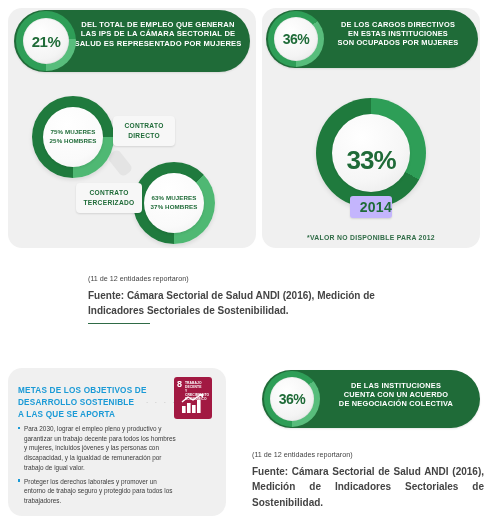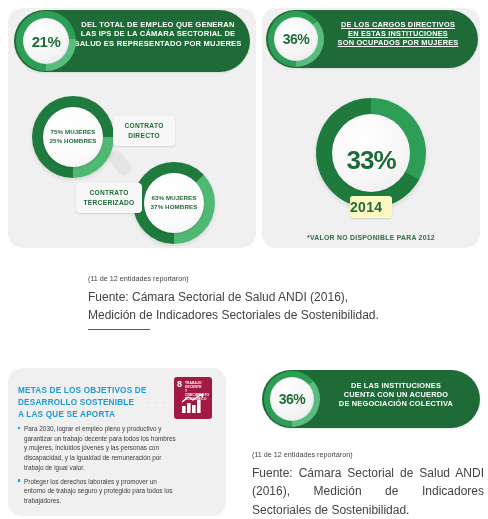--- a/index.html
+++ b/index.html
@@ -89,40 +89,40 @@
     letter-spacing:.3px;text-align:center;
   }
 
   .connector{
     position:absolute;
     background:#e4e4e4;
   }
 
   .yeartab{
     position:absolute;
-    background:#fef9c3;
+    background:#c4b5fd;
     border-radius:3px;
     box-shadow:0 1px 2px rgba(0,0,0,.13);
-    display:flex;align-items:center;justify-content:flex-start;
+    display:flex;align-items:center;justify-content:flex-end;
     color:#1f6b38;font-weight:bold;font-size:14px;letter-spacing:.3px;
   }
 
   .note{
     position:absolute;
     color:#2f6b46;font-weight:bold;font-size:6.8px;letter-spacing:.3px;
     text-align:center;width:100%;
   }
 
   
   .src{position:absolute;}
   .src .line1{
     color:#444;font-size:7.2px;line-height:1.5;margin-bottom:3px;
   }
   .src .line2{
-    color:#444;font-size:12px;line-height:1.55;
+    color:#444;font-size:10px;line-height:1.55;font-weight:bold;
   }
   .src .rule{
     margin-top:4px;width:62px;height:1px;background:#2f6b46;
   }
   .src.justify .line2{text-align:justify;}
 
   
   .ods-title{
     position:absolute;
     color:#1b9ad6;font-weight:bold;font-size:8.2px;line-height:1.45;
@@ -214,21 +214,21 @@
   <div class="src" style="left:88px;top:274px;width:300px;">
     <div class="line1">(11 de 12 entidades reportaron)</div>
     <div class="line2">Fuente: Cámara Sectorial de Salud ANDI (2016), Medición de Indicadores Sectoriales de Sostenibilidad.</div>
     <div class="rule"></div>
   </div>
 
   <div class="panel-grey" style="left:262px;top:8px;width:218px;height:240px;"></div>
 
   <div class="pill-green" style="left:266px;top:10px;width:212px;height:58px;"></div>
 
-  <div class="pill-text" style="left:322px;top:20px;width:152px;font-size:7.4px;text-decoration:underline;">DE LOS CARGOS DIRECTIVOS
+  <div class="pill-text" style="left:322px;top:20px;width:152px;font-size:7.4px;">DE LOS CARGOS DIRECTIVOS
 EN ESTAS INSTITUCIONES
 SON OCUPADOS POR MUJERES</div>
 
   <div class="badge" style="left:268px;top:11px;width:56px;height:56px;">
     <div class="ring" style="background:conic-gradient(from 180deg,#2e9e57 0deg 230deg,#58bd7c 230deg 360deg);"></div>
     <div class="disc" style="left:6px;top:6px;width:44px;height:44px;">
       <span style="font-size:14px;">36%</span>
     </div>
   </div>
 

